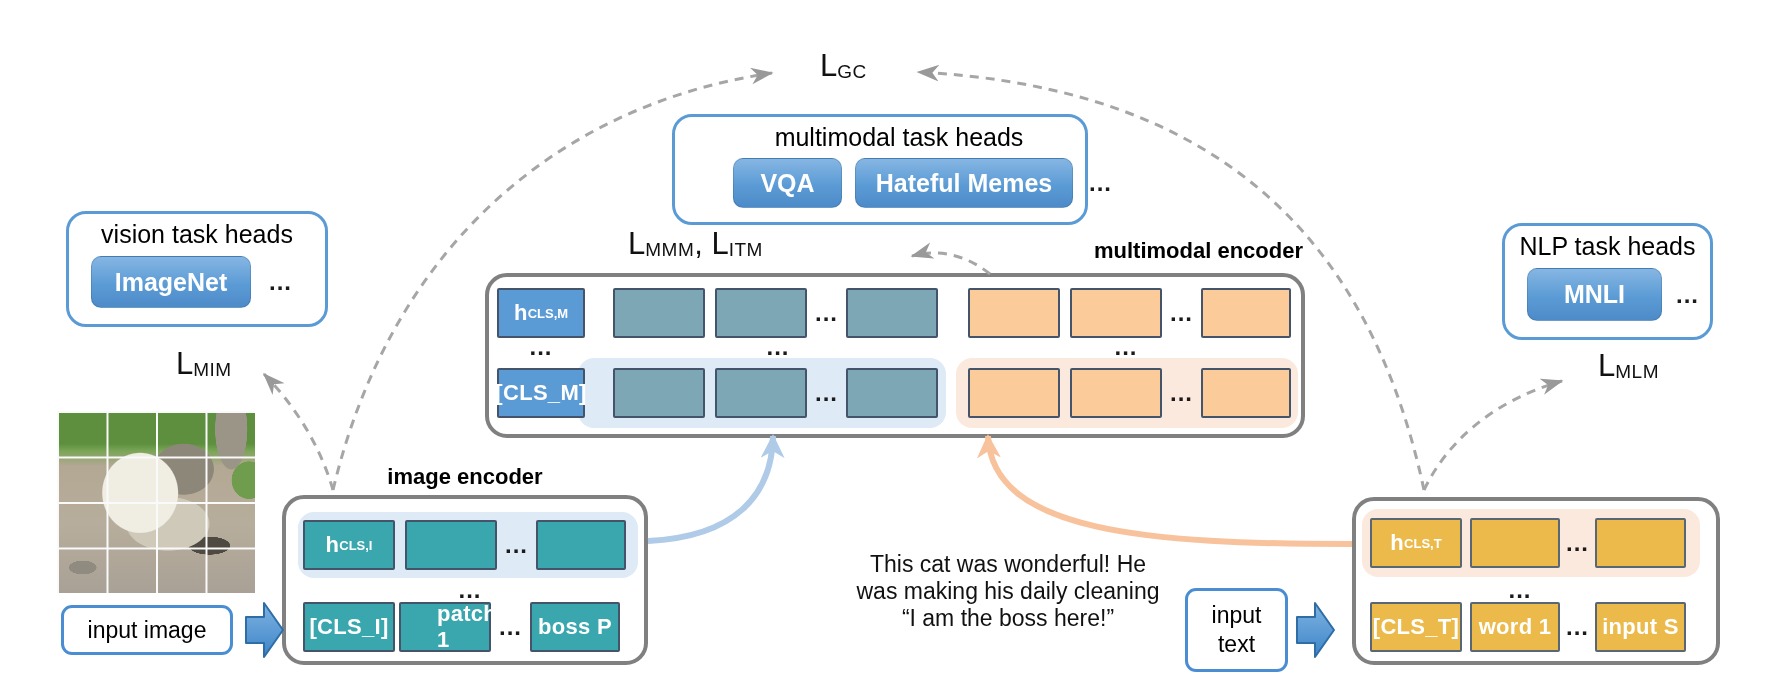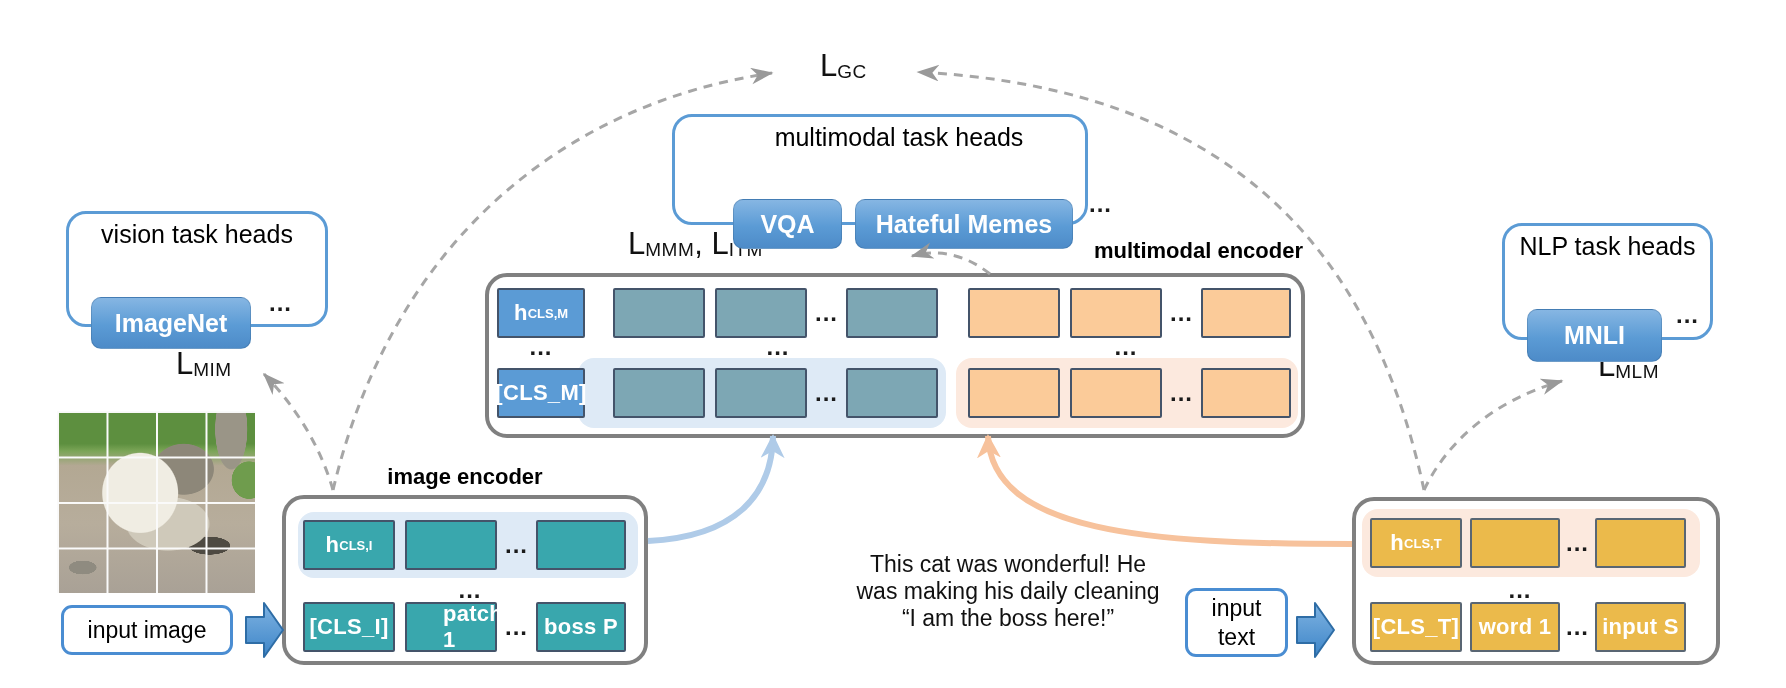--- a/index.html
+++ b/index.html
@@ -26,21 +26,21 @@
   .strip{position:absolute;border-radius:16px;}
   .strip-blue{background:#DEEAF6;}
   .strip-peach{background:#FCE9DE;}
   .enc-title{position:absolute;font-weight:bold;font-size:22px;color:#000000;}
   
   .taskbox{position:absolute;background:#fff;border:3.5px solid #5B9BD5;border-radius:20px;box-sizing:border-box;}
   .taskbox .tb-title{text-align:center;font-size:25px;color:#000;margin-top:6px;}
   .tb-row{display:flex;align-items:center;}
   .btn{background:linear-gradient(180deg,#86B6E3 0%,#5B9BD5 55%,#4D8BC8 100%);
        border:1px solid rgba(40,80,120,.25);border-radius:10px;color:#fff;font-weight:bold;
-       display:flex;align-items:center;justify-content:center;flex:0 0 auto;margin-top:41px;}
+       display:flex;align-items:center;justify-content:center;flex:0 0 auto;}
   
   .loss{position:absolute;font-size:31px;color:#111;white-space:nowrap;}
   .loss sub{font-size:19px;vertical-align:-2px;letter-spacing:.5px;}
   
   .inputbox{position:absolute;background:#fff;border:3px solid #4A8DD2;border-radius:11px;
             box-sizing:border-box;display:flex;flex-direction:column;align-items:center;justify-content:center;
             font-size:23px;color:#000;line-height:1.25;}
   .caption{position:absolute;font-size:23px;line-height:1.17;text-align:center;color:#111;}
   
   .cat-photo{position:absolute;left:57px;top:411px;width:198px;height:182px;
@@ -144,21 +144,21 @@
       </div>
     <div class="blk teal w92" style="margin-left:10px;"></div>
     <div class="dots" style="margin:0 8px;">...</div>
     <div class="blk teal w90"></div>
   </div>
   <div class="dots-abs" style="left:430px;top:576px;">...</div>
   <div class="row" style="left:303px;top:602px;">
     <div class="blk teal w92 token">
         <span>[CLS_I]</span>
       </div>
-    <div class="blk teal w92 token" style="margin-left:10px;padding-left:44px;">
+    <div class="blk teal w92 token" style="margin-left:4px;padding-left:44px;">
         <span>patch 1</span>
       </div>
     <div class="dots" style="margin:0 8px;">...</div>
     <div class="blk teal w90 token">
         <span>boss P</span>
       </div>
   </div>
 
   <div class="encoder" style="left:1352px;top:497px;width:368px;height:168px;"></div>
   <div class="strip strip-peach" style="left:1362px;top:509px;width:338px;height:68px;"></div>
@@ -191,21 +191,21 @@
   <div class="inputbox" style="left:61px;top:605px;width:172px;height:50px;">
     <span>input image</span>
   </div>
 
   <div class="caption" style="left:824px;top:551px;width:368px;">
     <div>This cat was wonderful! He</div>
     <div>was making his daily cleaning</div>
     <div>“I am the boss here!”</div>
   </div>
 
-  <div class="inputbox" style="left:1185px;top:588px;width:103px;height:69px;">
+  <div class="inputbox" style="left:1185px;top:588px;width:103px;height:84px;">
     <span>input</span>
     <span>text</span>
   </div>
 
   <svg class="overlay" width="1786" height="688" viewBox="0 0 1786 688">
     <defs>
       <linearGradient id="gradArrow" x1="0" y1="0" x2="0" y2="1">
         <stop offset="0" stop-color="#7FB3E2"></stop>
           <stop offset="1" stop-color="#3D85C8"></stop>
       </linearGradient>

